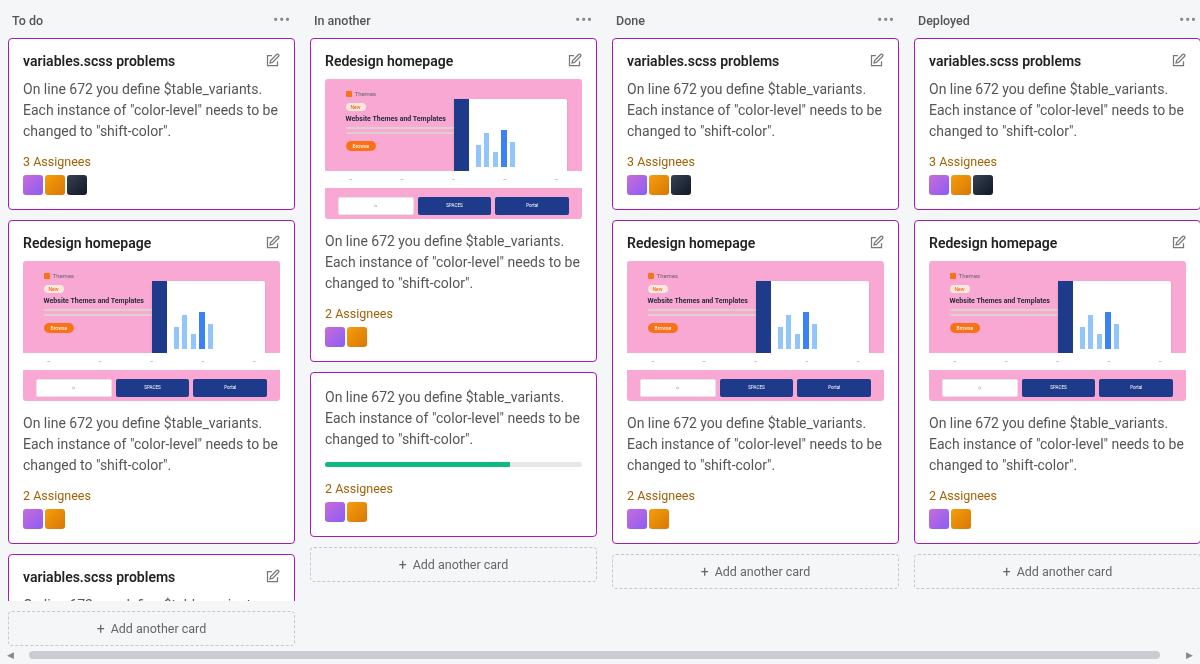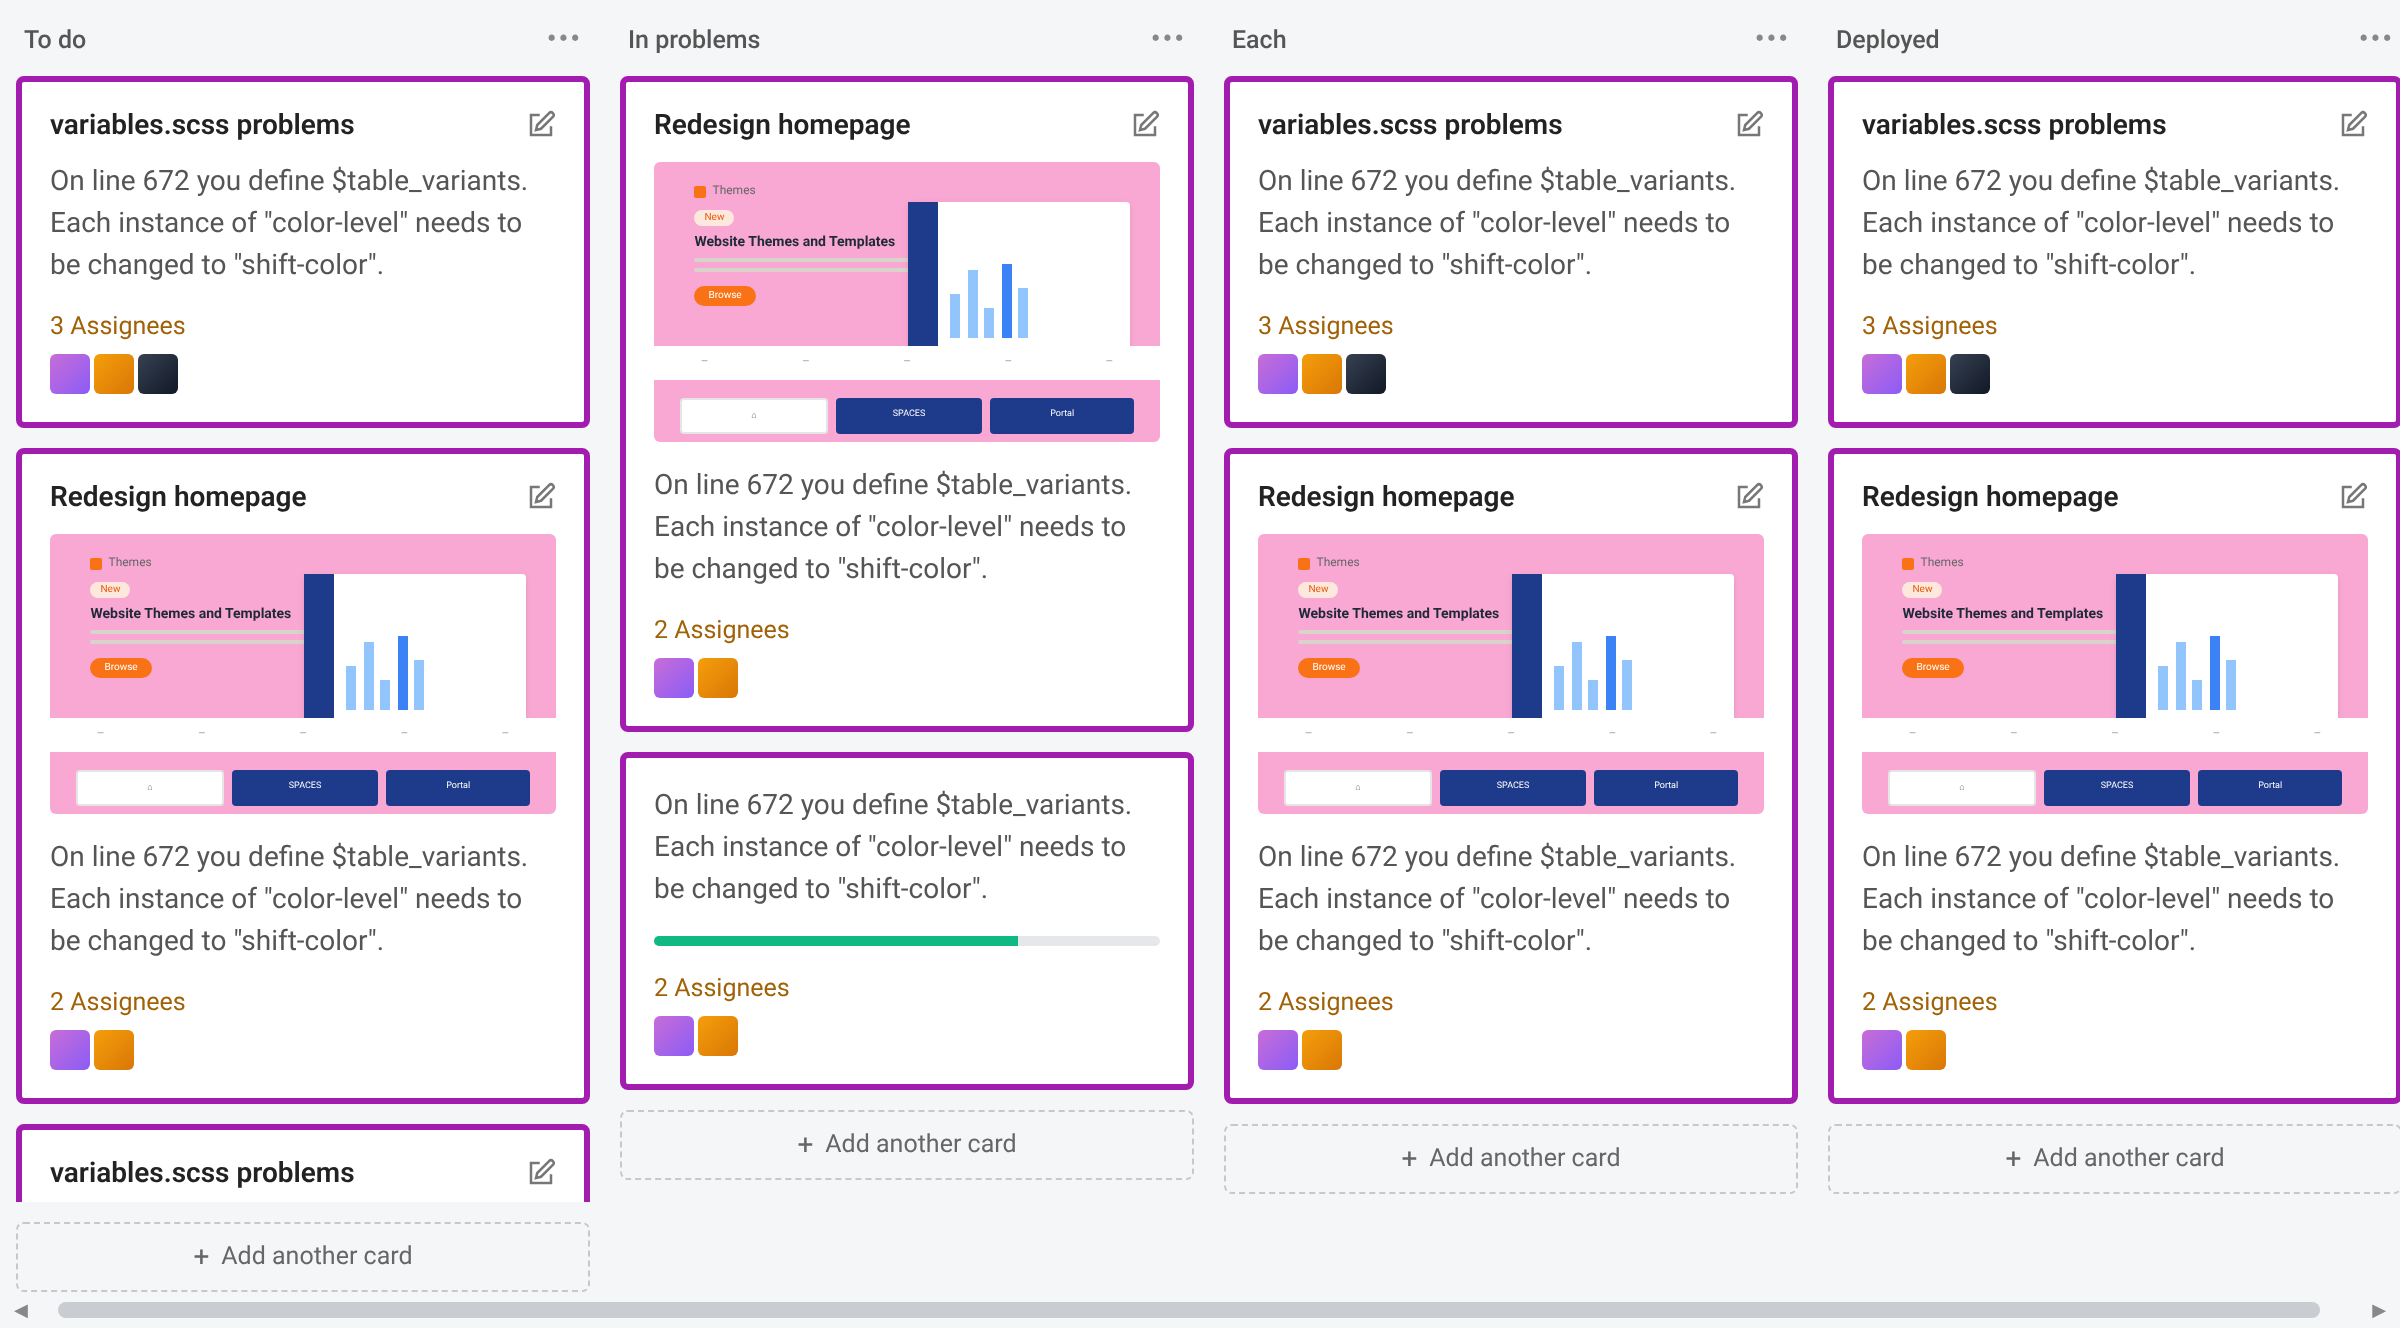--- a/index.html
+++ b/index.html
@@ -39,21 +39,21 @@
     letter-spacing: 1px;
   }
   .cards {
     display: flex;
     flex-direction: column;
     gap: 10px;
     overflow-y: auto;
   }
   .card {
     background: #fff;
-    border: 3px solid #a21caf;
+    border: 1px solid #a21caf;
     border-radius: 4px;
     padding: 14px;
   }
   .card-head {
     display: flex;
     justify-content: space-between;
     align-items: flex-start;
     margin-bottom: 10px;
   }
   .card-title {
@@ -286,21 +286,21 @@
           <div class="card-desc">On line 672 you define $table_variants. Each instance of "color-level" needs to be changed to "shift-color".</div>
         </div>
       </div>
       <div class="add-card">
         <span class="plus">+</span>
         <span>Add another card</span>
       </div>
     </div>
     <div class="column">
       <div class="col-header">
-        <span>In problems</span>
+        <span>In another</span>
         <span class="dots">•••</span>
       </div>
       <div class="cards">
         <div class="card">
           <div class="card-head">
             <span class="card-title">Redesign homepage</span>
             <svg class="edit-icon" viewBox="0 0 24 24" fill="none" stroke="currentColor" stroke-width="2">
               <path d="M11 4H4v16h16v-7"></path>
               <path d="M18.5 2.5a2.1 2.1 0 0 1 3 3L12 15l-4 1 1-4 9.5-9.5z"></path>
             </svg>
@@ -354,21 +354,21 @@
           </div>
         </div>
       </div>
       <div class="add-card">
         <span class="plus">+</span>
         <span>Add another card</span>
       </div>
     </div>
     <div class="column">
       <div class="col-header">
-        <span>Each</span>
+        <span>Done</span>
         <span class="dots">•••</span>
       </div>
       <div class="cards">
         <div class="card">
           <div class="card-head">
             <span class="card-title">variables.scss problems</span>
             <svg class="edit-icon" viewBox="0 0 24 24" fill="none" stroke="currentColor" stroke-width="2">
               <path d="M11 4H4v16h16v-7"></path>
               <path d="M18.5 2.5a2.1 2.1 0 0 1 3 3L12 15l-4 1 1-4 9.5-9.5z"></path>
             </svg>

